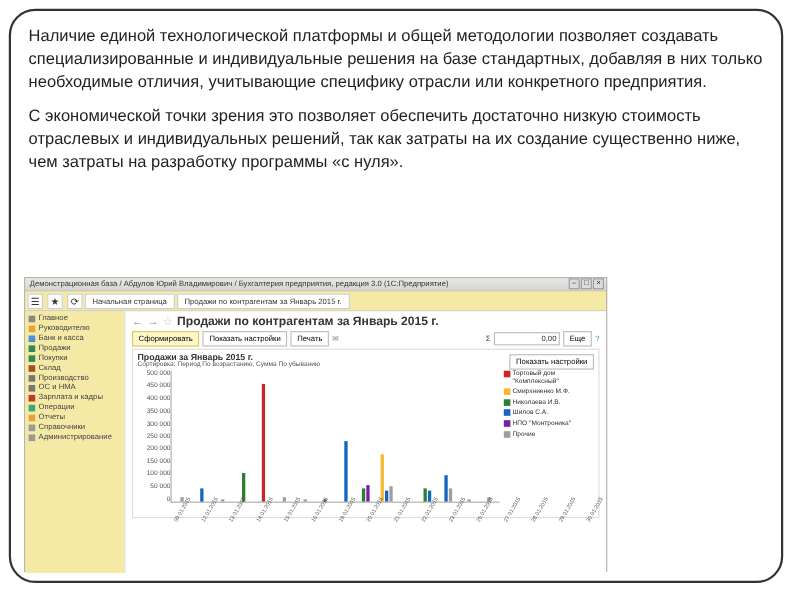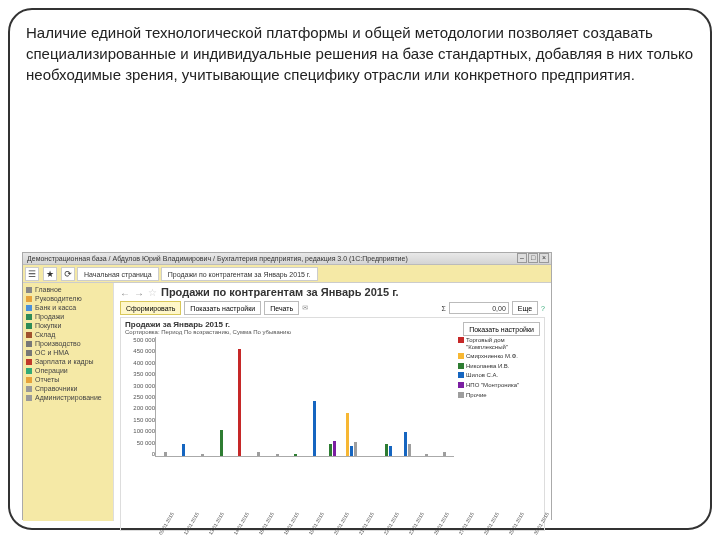--- a/index.html
+++ b/index.html
@@ -23,39 +23,40 @@
   .titlerow .star { color: #ccc; font-size: 10px; }
   .titlerow h1 { font-size: 11px; font-weight: bold; }
   .filterrow { display: flex; align-items: center; gap: 3px; background: #fcf4cc; padding: 2px 3px; border: 1px solid #e5d98a; margin-bottom: 2px; font-size: 7px; }
   .datein { width: 42px; height: 12px; border: 1px solid #bbb; background: #fff; font-size: 7px; padding: 0 2px; }
   .orgsel { flex: 1; height: 12px; border: 1px solid #bbb; background: #fff; }
   .btnrow { display: flex; gap: 3px; margin-bottom: 2px; font-size: 7px; align-items: center; }
   .btn { background: #fff; border: 1px solid #bbb; padding: 1px 5px; font-size: 7px; height: 14px; line-height: 12px; }
   .btn.primary { background: #fff7c9; border-color: #d9c85a; }
   .sigma { margin-left: auto; display: flex; gap: 3px; align-items: center; }
   .sumbox { width: 60px; height: 12px; border: 1px solid #bbb; background: #fff; text-align: right; padding: 0 2px; font-size: 7px; line-height: 12px; }
-  .chartarea { border: 1px solid #ddd; margin-top: 2px; padding: 2px 4px; height: 214px; position: relative; }
+  .chartarea { border: 1px solid #ddd; margin-top: 2px; padding: 2px 4px; height: 154px; position: relative; }
   .charttitle { font-size: 8px; font-weight: bold; }
   .chartsub { font-size: 6px; color: #555; margin-bottom: 2px; }
   .plot { display: flex; height: 140px; }
   .yaxis { width: 30px; display: flex; flex-direction: column; justify-content: space-between; text-align: right; font-size: 6px; color: #555; height: 120px; }
   .bars { flex: 1; position: relative; height: 120px; border-left: 1px solid #aaa; border-bottom: 1px solid #aaa; display: flex; align-items: flex-end; }
   .barcol { flex: 1; display: flex; justify-content: center; align-items: flex-end; height: 100%; position: relative; gap: 1px; }
   .bar { width: 3px; }
   .legend { width: 86px; font-size: 6px; padding-left: 4px; }
   .lgitem { display: flex; align-items: flex-start; gap: 2px; margin-bottom: 3px; line-height: 1.1; }
   .lgcol { width: 6px; height: 6px; flex-shrink: 0; }
   .xaxis { position: absolute; bottom: 0; left: 30px; right: 90px; display: flex; font-size: 5px; color: #555; }
   .xl { flex: 1; text-align: center; transform: rotate(-60deg); transform-origin: top; white-space: nowrap; height: 8px; }
 </style>
 </head>
 <body>
 
 <div class="frame">
-  <p class="para">Наличие единой технологической платформы и общей методологии позволяет создавать специализированные и индивидуальные решения на базе стандартных, добавляя в них только необходимые зрения, учитывающие специфику отрасли или конкретного предприятия.</p>
+  <p class="para">Наличие единой технологической платформы и общей методологии позволяет создавать специализированные и индивидуальные решения на базе стандартных, добавляя в них только необходимые отличия, учитывающие специфику отрасли или конкретного предприятия.</p>
+  <p class="para">С экономической точки зрения это позволяет обеспечить достаточно низкую стоимость отраслевых и индивидуальных решений, так как затраты на их создание существенно ниже, чем затраты на разработку программы   «с нуля».</p>
 
   <div class="app">
     <div class="titlebar">
       <span>Демонстрационная база / Абдулов Юрий Владимирович / Бухгалтерия предприятия, редакция 3.0 (1С:Предприятие)</span>
       <div class="tbicons">
         <span>–</span>
         <span>□</span>
         <span>×</span>
       </div>
     </div>

